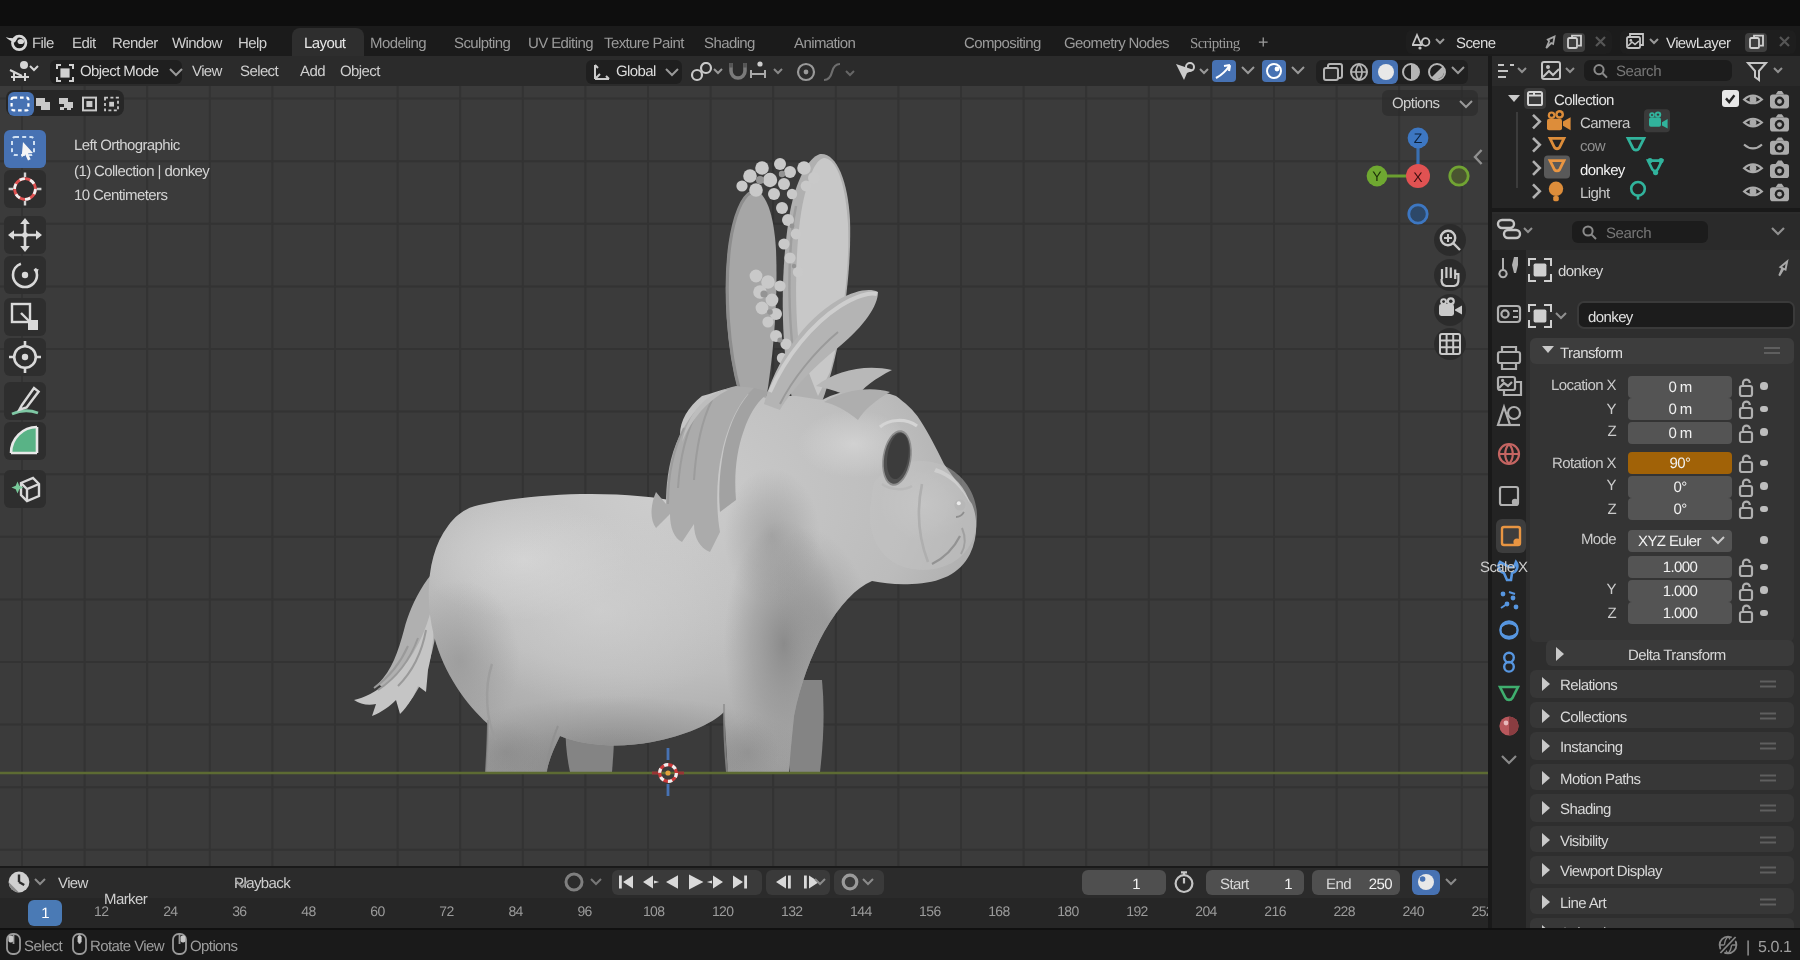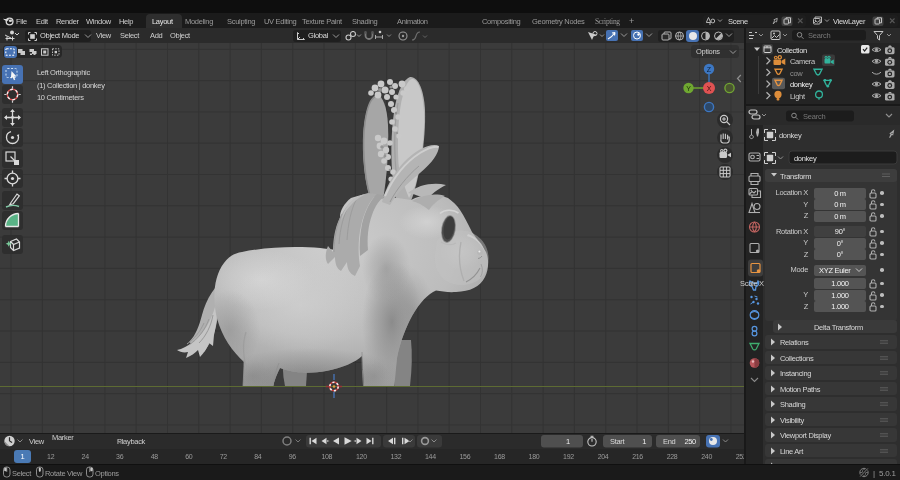--- a/index.html
+++ b/index.html
@@ -818,21 +818,21 @@
       <div class="abs txt" style="left:740px;top:211.2px;width:68px;text-align:right;color:#cbcbcb;">Z</div>
       <div class="abs" style="left:814px;top:210.5px;width:52px;height:11px;background:#545454;border-radius:2px;">
         <div class="txt" style="text-align:center;margin-top:1.2px;color:#f2f2f2;">0 m</div>
       </div>
       <svg class="abs" style="left:869px;top:211.5px" width="8" height="10" viewBox="0 0 8 10">
         <rect x="1" y="4" width="6" height="5" rx="1" fill="none" stroke="#b0b0b0" stroke-width="1.1"></rect>
         <path d="M2.5 4V2.5a1.7 1.7 0 0 1 3.4 0" fill="none" stroke="#b0b0b0" stroke-width="1.1"></path>
       </svg>
       <div class="abs" style="left:880px;top:214.2px;width:3.6px;height:3.6px;border-radius:50%;background:#bdbdbd;"></div>
       <div class="abs txt" style="left:740px;top:226.7px;width:68px;text-align:right;color:#cbcbcb;">Rotation X</div>
-      <div class="abs" style="left:814px;top:226px;width:52px;height:11px;background:#404040;border-radius:2px;">
+      <div class="abs" style="left:814px;top:226px;width:52px;height:11px;background:#a16207;border-radius:2px;">
         <div class="txt" style="text-align:center;margin-top:1.2px;color:#f2f2f2;">90°</div>
       </div>
       <svg class="abs" style="left:869px;top:227px" width="8" height="10" viewBox="0 0 8 10">
         <rect x="1" y="4" width="6" height="5" rx="1" fill="none" stroke="#b0b0b0" stroke-width="1.1"></rect>
         <path d="M2.5 4V2.5a1.7 1.7 0 0 1 3.4 0" fill="none" stroke="#b0b0b0" stroke-width="1.1"></path>
       </svg>
       <div class="abs" style="left:880px;top:229.7px;width:3.6px;height:3.6px;border-radius:50%;background:#bdbdbd;"></div>
       <div class="abs txt" style="left:740px;top:238.2px;width:68px;text-align:right;color:#cbcbcb;">Y</div>
       <div class="abs" style="left:814px;top:237.5px;width:52px;height:11px;background:#545454;border-radius:2px;">
         <div class="txt" style="text-align:center;margin-top:1.2px;color:#f2f2f2;">0°</div>
@@ -1025,21 +1025,21 @@
     <text x="646" y="11.3" font-size="7.5" fill="#f0f0f0" letter-spacing="-0.3" text-anchor="end">1</text>
     <rect x="656" y="2" width="44" height="12.5" rx="3" fill="#4f4f4f"></rect>
     <text x="663" y="11.3" font-size="7.5" fill="#d8d8d8" letter-spacing="-0.3">End</text>
     <text x="696" y="11.3" font-size="7.5" fill="#f0f0f0" letter-spacing="-0.3" text-anchor="end">250</text>
     <rect x="706" y="2" width="14" height="12.5" rx="3" fill="#4772b3"></rect>
     <circle cx="713" cy="8" r="4" fill="#e8e8e8"></circle>
     <circle cx="711.3" cy="6.5" r="1.4" fill="#4772b3"></circle>
     <path d="M723 6.5l2.5 2.5 2.5-2.5" stroke="#8a8a8a" fill="none" stroke-width="1"></path>
   </svg>
   <div class="abs txt" style="left:29px;top:437px;">View</div>
-  <div class="abs txt" style="left:52px;top:433px;">Marker</div>
+  <div class="abs txt" style="left:52px;top:445px;">Marker</div>
   <div class="abs txt" style="left:85px;top:437px;padding-left:32px;">Playback</div>
   <svg class="abs" style="left:117px;top:440px" width="8" height="5" viewBox="0 0 8 5">
       <path d="M1 0.5l3 3 3-3" stroke="#999" fill="none"></path>
     </svg>
   <div id="ruler" class="abs" style="left:0;top:449px;width:744px;height:15px;overflow:hidden;">
       <div class="abs" style="left:14px;top:1px;width:17px;height:13px;background:#4a7ab5;border-radius:3px;">
         <div class="txt" style="text-align:center;margin-top:1.5px;color:#fff;">1</div>
       </div>
       <div class="abs txt" style="left:38.647px;top:3.5px;width:24px;text-align:center;color:#9b9b9b;font-size:7px;">12</div>
       <div class="abs txt" style="left:73.17099999999999px;top:3.5px;width:24px;text-align:center;color:#9b9b9b;font-size:7px;">24</div>

